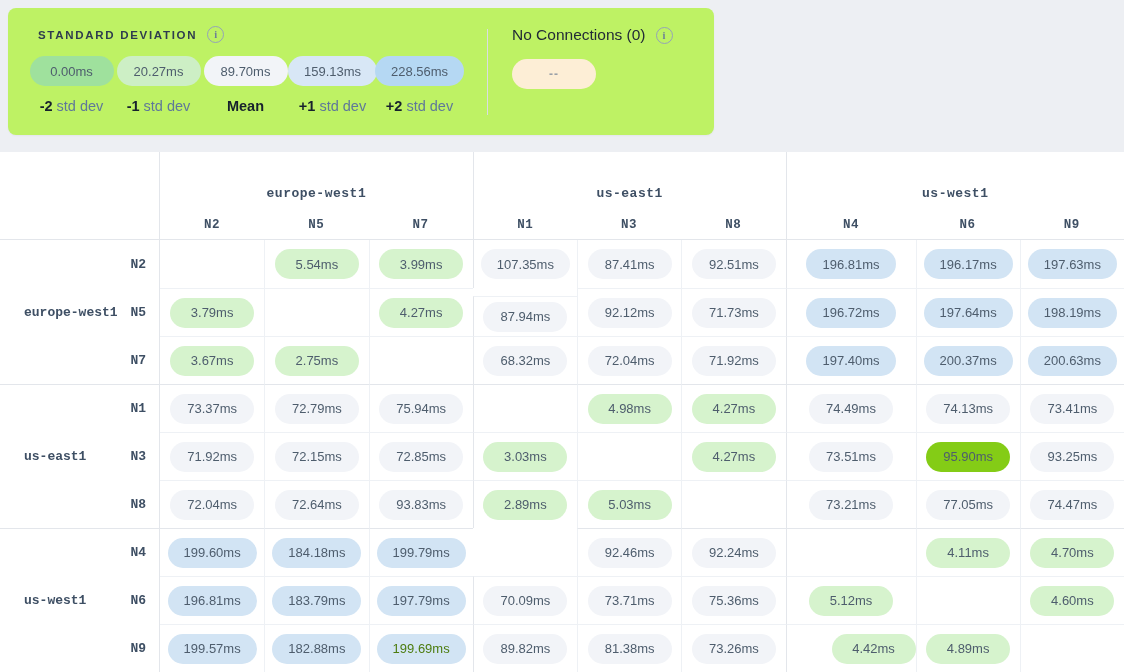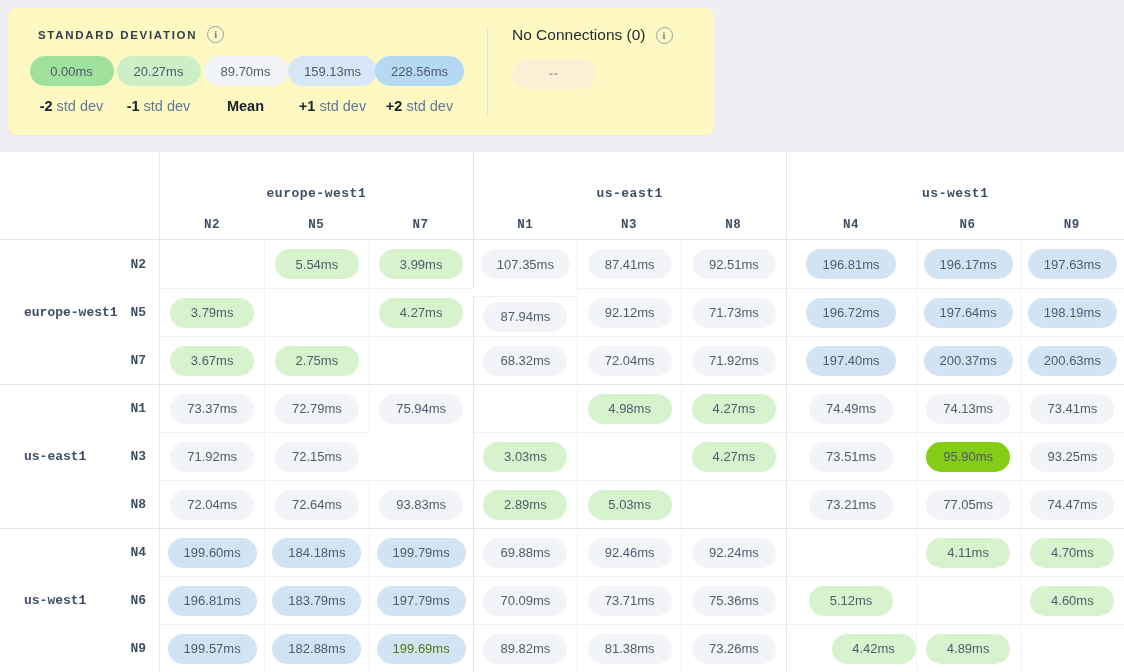--- a/index.html
+++ b/index.html
@@ -8,21 +8,21 @@
     position:relative;
     background:#edeff3;
     font-family:"Liberation Sans", sans-serif;
     overflow:hidden;
   }
 
   
   .top-card {
     position:absolute; left:8px; top:8px;
     width:706px; height:127px;
-    background:#fef9c3; border-radius:8px;
+    background:#bef264; border-radius:8px;
     box-shadow:0 1px 2px rgba(20,30,50,0.04);
     display:flex;
   }
   .legend-section { width:479px; padding:18px 0 0 20px; }
   .title-row { display:flex; align-items:center; gap:10px; }
   .legend-title-row { padding-left:10px; }
   .legend-title {
     font-size:11.5px; font-weight:700; letter-spacing:1.7px;
     color:#2e3c4e;
   }
@@ -254,20 +254,23 @@
     <div class="label-cell" style="grid-area: 7 / 1;">
       <div class="mono">us-east1</div>
       <div class="mono">N3</div>
     </div>
     <div class="m-cell b-top-light" style="grid-area: 7 / 2;">
       <div class="pill" style="background: rgb(242, 244, 248); color: rgb(78, 93, 109);">71.92ms</div>
     </div>
     <div class="m-cell b-left-light b-top-light" style="grid-area: 7 / 3;">
       <div class="pill" style="background: rgb(242, 244, 248); color: rgb(78, 93, 109);">72.15ms</div>
     </div>
+    <div class="m-cell b-left-light b-top-light" style="grid-area: 7 / 4;">
+      <div class="pill" style="background: rgb(242, 244, 248); color: rgb(78, 93, 109);">72.85ms</div>
+    </div>
     <div class="m-cell b-left-strong b-top-light" style="grid-area: 7 / 5;">
       <div class="pill" style="background: rgb(214, 243, 205); color: rgb(78, 93, 109);">3.03ms</div>
     </div>
     <div class="m-cell b-left-light b-top-light" style="grid-area: 7 / 6;"></div>
     <div class="m-cell b-left-light b-top-light" style="grid-area: 7 / 7;">
       <div class="pill" style="background: rgb(214, 243, 205); color: rgb(78, 93, 109);">4.27ms</div>
     </div>
     <div class="m-cell b-left-strong b-top-light" style="grid-area: 7 / 8;">
       <div class="pill" style="background: rgb(242, 244, 248); color: rgb(78, 93, 109);">73.51ms</div>
     </div>
@@ -312,23 +315,20 @@
     </div>
     <div class="m-cell b-top-strong" style="grid-area: 9 / 2;">
       <div class="pill" style="background: rgb(210, 228, 244); color: rgb(78, 93, 109);">199.60ms</div>
     </div>
     <div class="m-cell b-left-light b-top-strong" style="grid-area: 9 / 3;">
       <div class="pill" style="background: rgb(210, 228, 244); color: rgb(78, 93, 109);">184.18ms</div>
     </div>
     <div class="m-cell b-left-light b-top-strong" style="grid-area: 9 / 4;">
       <div class="pill" style="background: rgb(210, 228, 244); color: rgb(78, 93, 109);">199.79ms</div>
     </div>
-    <div class="m-cell b-left-strong b-top-strong" style="grid-area: 9 / 5;">
-      <div class="pill" style="background: rgb(242, 244, 248); color: rgb(78, 93, 109);">69.88ms</div>
-    </div>
     <div class="m-cell b-left-light b-top-strong" style="grid-area: 9 / 6;">
       <div class="pill" style="background: rgb(242, 244, 248); color: rgb(78, 93, 109);">92.46ms</div>
     </div>
     <div class="m-cell b-left-light b-top-strong" style="grid-area: 9 / 7;">
       <div class="pill" style="background: rgb(242, 244, 248); color: rgb(78, 93, 109);">92.24ms</div>
     </div>
     <div class="m-cell b-left-strong b-top-strong" style="grid-area: 9 / 8;"></div>
     <div class="m-cell b-left-light b-top-strong" style="grid-area: 9 / 9;">
       <div class="pill" style="background: rgb(214, 243, 205); color: rgb(78, 93, 109);">4.11ms</div>
     </div>

